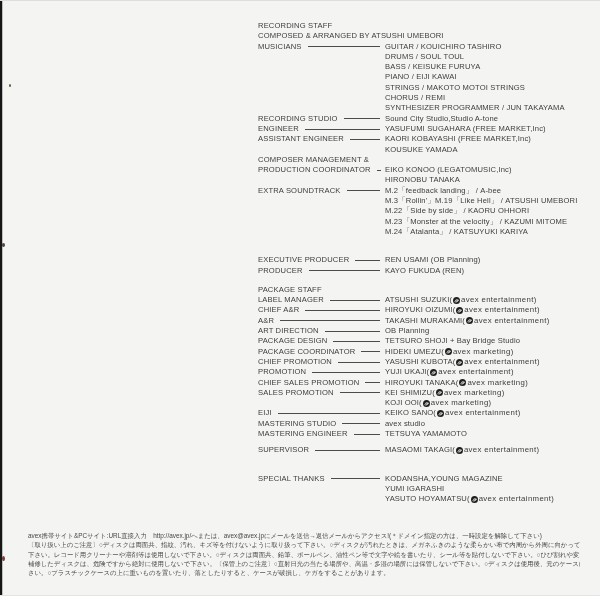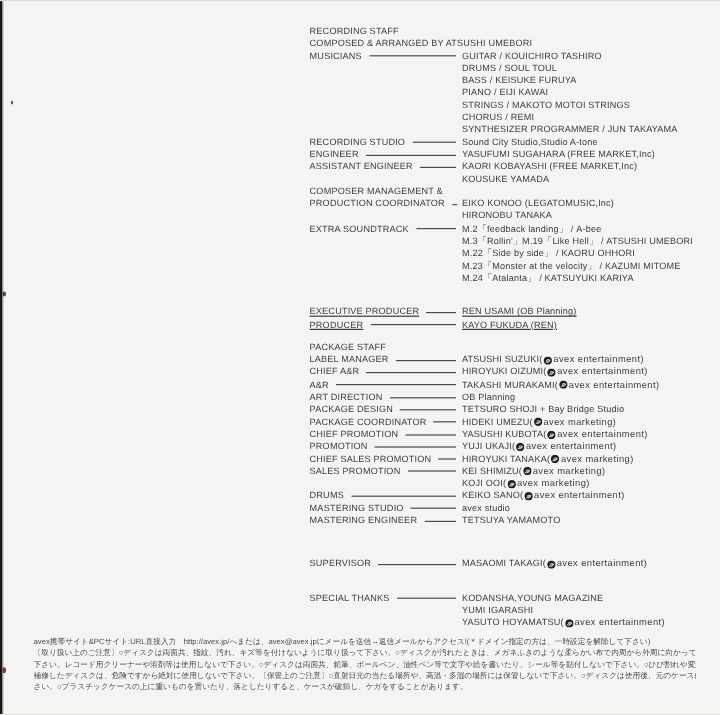--- a/index.html
+++ b/index.html
@@ -19,23 +19,23 @@
   .speck2{left:2px;top:243px;width:3px;height:4px;background:#55423a;}
   .speck3{left:2px;top:556px;width:3px;height:5px;background:#7a3c35;}
 
   
   .credits{
     position:absolute;left:258px;top:21px;width:336px;
     font-size:7.6px;line-height:10.3px;letter-spacing:.15px;
     white-space:pre;
   }
   .section{margin:0;}
-  .section[data-name="producers"]{margin-top:18px;text-decoration:underline;}
+  .section[data-name="producers"]{margin-top:18px;}
   .section[data-name="package-staff"]{margin-top:9px;}
-  .section[data-name="supervisor"]{margin-top:26px;}
+  .section[data-name="supervisor"]{margin-top:6px;}
   .section[data-name="special-thanks"]{margin-top:18px;}
   .row{display:flex;align-items:center;height:10.3px;}
   .left{flex:0 0 127px;width:127px;display:flex;align-items:center;min-width:0;}
   .label{white-space:pre;}
   .leader{flex:1 1 auto;height:1px;background:#4c4c4c;margin:0 5px 0 6px;min-width:4px;}
   .value{white-space:pre;display:flex;align-items:center;}
   .brand{font-weight:400;letter-spacing:.35px;font-size:7.8px;}
   .avex-logo{width:7px;height:7px;margin:0 1px 0 1px;flex:0 0 auto;}
   .avex-logo circle{fill:#1f1f1f;}
   .avex-logo path{fill:none;stroke:#f4f4f2;stroke-width:1.1;stroke-linecap:round;}
@@ -80,21 +80,21 @@
               <path d="M2.6 6.8 C4.6 7.7 7.1 6.9 7.5 4.4 C6.3 6.1 4.2 6.0 3.4 4.9 C4.3 3.4 6.5 3.5 7.5 4.4"></path>
             </svg><b class="brand" data-name="avex-brand-text">avex entertainment</b>)</span></div><div class="row" data-name="credit-row"><span class="left"><span class="label" data-name="credit-label">CHIEF SALES PROMOTION</span><span class="leader" data-name="leader-line"></span></span><span class="value" data-name="credit-value">HIROYUKI TANAKA(<svg class="avex-logo" data-name="avex-logo-icon" viewBox="0 0 10 10">
               <circle cx="5" cy="5" r="5"></circle>
               <path d="M2.6 6.8 C4.6 7.7 7.1 6.9 7.5 4.4 C6.3 6.1 4.2 6.0 3.4 4.9 C4.3 3.4 6.5 3.5 7.5 4.4"></path>
             </svg><b class="brand" data-name="avex-brand-text">avex marketing</b>)</span></div><div class="row" data-name="credit-row"><span class="left"><span class="label" data-name="credit-label">SALES PROMOTION</span><span class="leader" data-name="leader-line"></span></span><span class="value" data-name="credit-value">KEI SHIMIZU(<svg class="avex-logo" data-name="avex-logo-icon" viewBox="0 0 10 10">
               <circle cx="5" cy="5" r="5"></circle>
               <path d="M2.6 6.8 C4.6 7.7 7.1 6.9 7.5 4.4 C6.3 6.1 4.2 6.0 3.4 4.9 C4.3 3.4 6.5 3.5 7.5 4.4"></path>
             </svg><b class="brand" data-name="avex-brand-text">avex marketing</b>)</span></div><div class="row" data-name="credit-row"><span class="left"><span class="label" data-name="credit-label"></span></span><span class="value" data-name="credit-value">KOJI OOI(<svg class="avex-logo" data-name="avex-logo-icon" viewBox="0 0 10 10">
               <circle cx="5" cy="5" r="5"></circle>
               <path d="M2.6 6.8 C4.6 7.7 7.1 6.9 7.5 4.4 C6.3 6.1 4.2 6.0 3.4 4.9 C4.3 3.4 6.5 3.5 7.5 4.4"></path>
-            </svg><b class="brand" data-name="avex-brand-text">avex marketing</b>)</span></div><div class="row" data-name="credit-row"><span class="left"><span class="label" data-name="credit-label">DRUMS</span><span class="leader" data-name="leader-line"></span></span><span class="value" data-name="credit-value">KEIKO SANO(<svg class="avex-logo" data-name="avex-logo-icon" viewBox="0 0 10 10">
+            </svg><b class="brand" data-name="avex-brand-text">avex marketing</b>)</span></div><div class="row" data-name="credit-row"><span class="left"><span class="label" data-name="credit-label">EIJI</span><span class="leader" data-name="leader-line"></span></span><span class="value" data-name="credit-value">KEIKO SANO(<svg class="avex-logo" data-name="avex-logo-icon" viewBox="0 0 10 10">
               <circle cx="5" cy="5" r="5"></circle>
               <path d="M2.6 6.8 C4.6 7.7 7.1 6.9 7.5 4.4 C6.3 6.1 4.2 6.0 3.4 4.9 C4.3 3.4 6.5 3.5 7.5 4.4"></path>
             </svg><b class="brand" data-name="avex-brand-text">avex entertainment</b>)</span></div><div class="row" data-name="credit-row"><span class="left"><span class="label" data-name="credit-label">MASTERING STUDIO</span><span class="leader" data-name="leader-line"></span></span><span class="value" data-name="credit-value">avex studio</span></div><div class="row" data-name="credit-row"><span class="left"><span class="label" data-name="credit-label">MASTERING ENGINEER</span><span class="leader" data-name="leader-line"></span></span><span class="value" data-name="credit-value">TETSUYA YAMAMOTO</span></div></div><div class="section" data-name="supervisor"><div class="row" data-name="credit-row"><span class="left"><span class="label" data-name="credit-label">SUPERVISOR</span><span class="leader" data-name="leader-line"></span></span><span class="value" data-name="credit-value">MASAOMI TAKAGI(<svg class="avex-logo" data-name="avex-logo-icon" viewBox="0 0 10 10">
               <circle cx="5" cy="5" r="5"></circle>
               <path d="M2.6 6.8 C4.6 7.7 7.1 6.9 7.5 4.4 C6.3 6.1 4.2 6.0 3.4 4.9 C4.3 3.4 6.5 3.5 7.5 4.4"></path>
             </svg><b class="brand" data-name="avex-brand-text">avex entertainment</b>)</span></div></div><div class="section" data-name="special-thanks"><div class="row" data-name="credit-row"><span class="left"><span class="label" data-name="credit-label">SPECIAL THANKS</span><span class="leader" data-name="leader-line"></span></span><span class="value" data-name="credit-value">KODANSHA,YOUNG MAGAZINE</span></div><div class="row" data-name="credit-row"><span class="left"><span class="label" data-name="credit-label"></span></span><span class="value" data-name="credit-value">YUMI IGARASHI</span></div><div class="row" data-name="credit-row"><span class="left"><span class="label" data-name="credit-label"></span></span><span class="value" data-name="credit-value">YASUTO HOYAMATSU(<svg class="avex-logo" data-name="avex-logo-icon" viewBox="0 0 10 10">
               <circle cx="5" cy="5" r="5"></circle>
               <path d="M2.6 6.8 C4.6 7.7 7.1 6.9 7.5 4.4 C6.3 6.1 4.2 6.0 3.4 4.9 C4.3 3.4 6.5 3.5 7.5 4.4"></path>
             </svg><b class="brand" data-name="avex-brand-text">avex entertainment</b>)</span></div></div></div>
 

